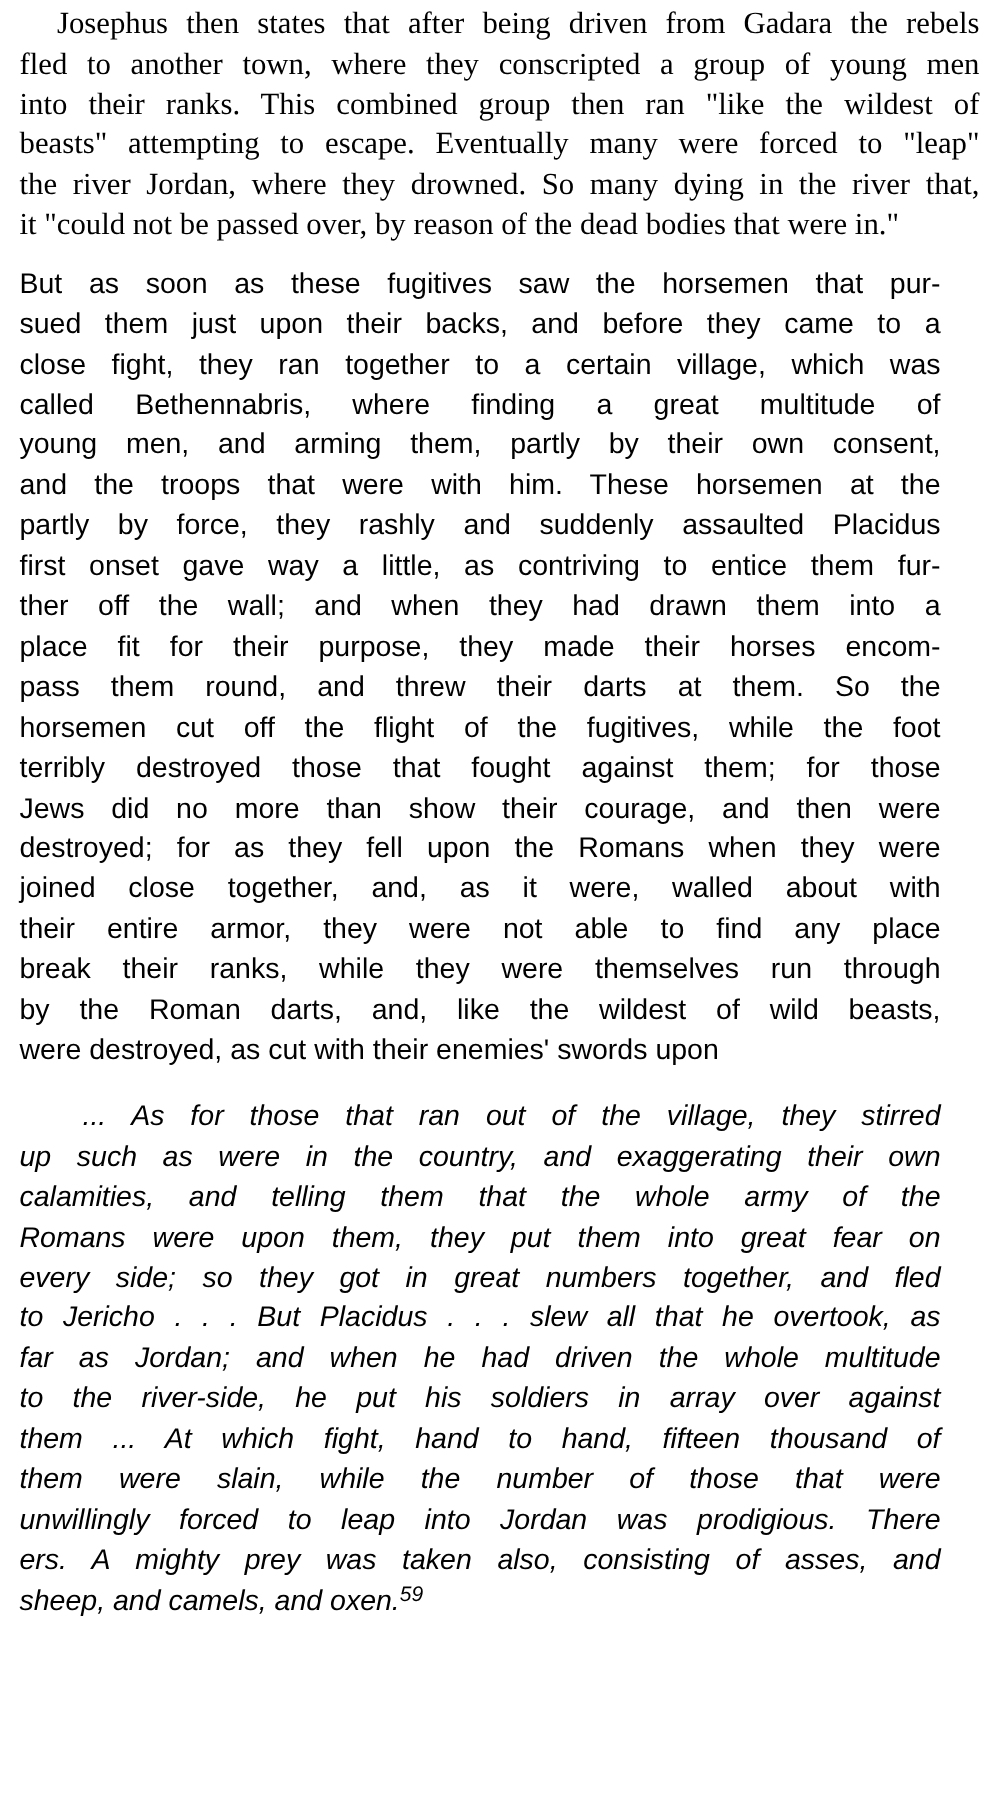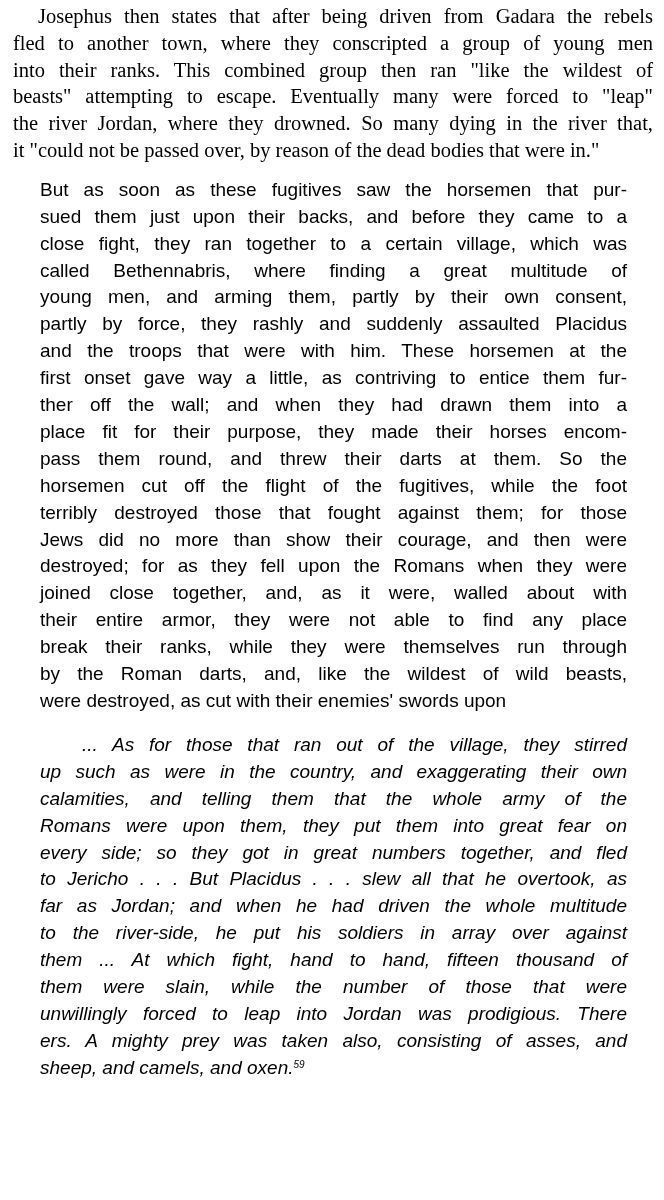--- a/index.html
+++ b/index.html
@@ -30,33 +30,32 @@
     line-height: 26.8px;
     margin: 0;
   }
   .intro .line:first-child { text-indent: 25px; }
   .intro .line:last-child  { text-align-last: left; }
   
   .quote {
     font-family: "Liberation Sans", sans-serif;
     font-size: 19px;
     line-height: 26.9px;
-    margin-left: 27px;
     margin-right: 26px;
   }
   .q1 { margin-top: 13px; }
   .q2 { margin-top: 17px; font-style: italic; }
   .q1 .line:last-child { text-align-last: left; }
   .q2 .lines .line:first-child { text-indent: 42px; }
   .final-line {
     text-align: justify;
     text-align-last: left;
   }
   sup.fnref {
-    font-size: 10px;
+    font-size: 14px;
     line-height: 0;
     vertical-align: 6px;
   }
 </style>
 </head>
 <body>
 
 <div class="page">
 
   <div class="intro">
@@ -69,22 +68,22 @@
     </div>
 
   <div>
 
     <div class="quote q1">
         <div class="line">But as soon as these fugitives saw the horsemen that pur-</div>
         <div class="line">sued them just upon their backs, and before they came to a</div>
         <div class="line">close fight, they ran together to a certain village, which was</div>
         <div class="line">called Bethennabris, where finding a great multitude of</div>
         <div class="line">young men, and arming them, partly by their own consent,</div>
+        <div class="line">and the troops that were with him. These horsemen at the</div>
         <div class="line">partly by force, they rashly and suddenly assaulted Placidus</div>
-        <div class="line">and the troops that were with him. These horsemen at the</div>
         <div class="line">first onset gave way a little, as contriving to entice them fur-</div>
         <div class="line">ther off the wall; and when they had drawn them into a</div>
         <div class="line">place fit for their purpose, they made their horses encom-</div>
         <div class="line">pass them round, and threw their darts at them. So the</div>
         <div class="line">horsemen cut off the flight of the fugitives, while the foot</div>
         <div class="line">terribly destroyed those that fought against them; for those</div>
         <div class="line">Jews did no more than show their courage, and then were</div>
         <div class="line">destroyed; for as they fell upon the Romans when they were</div>
         <div class="line">joined close together, and, as it were, walled about with</div>
         <div class="line">their entire armor, they were not able to find any place</div>

